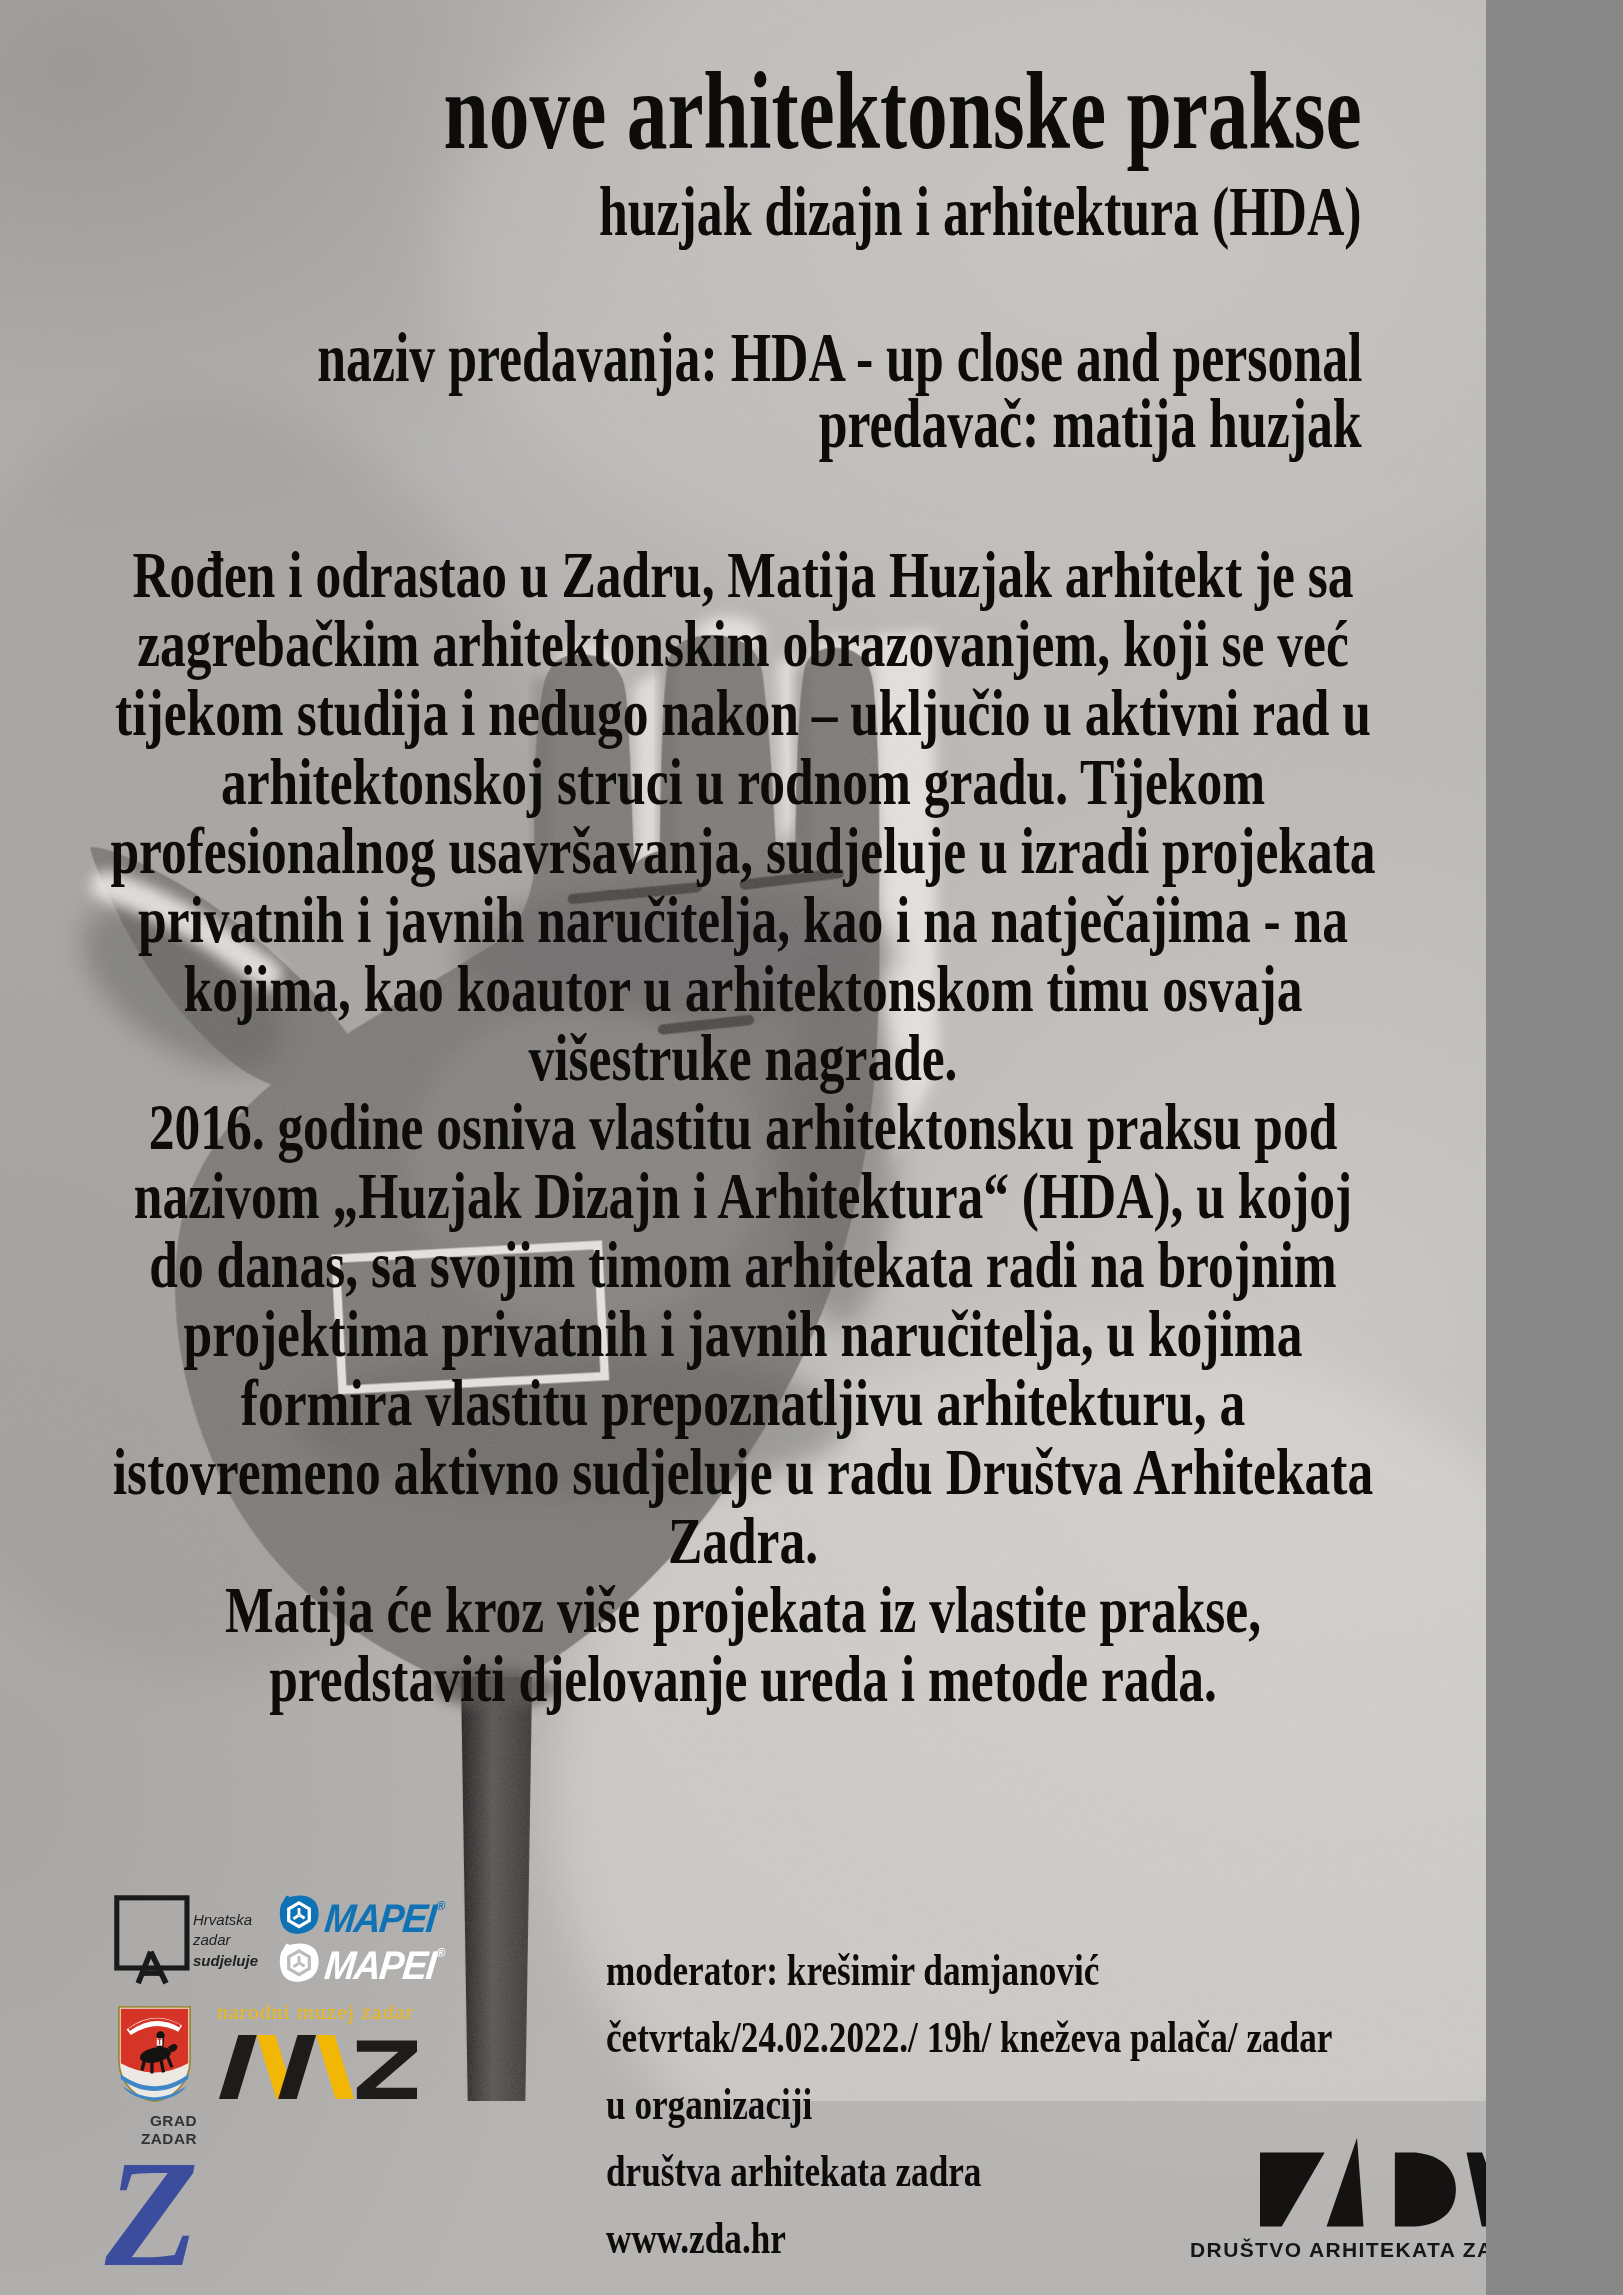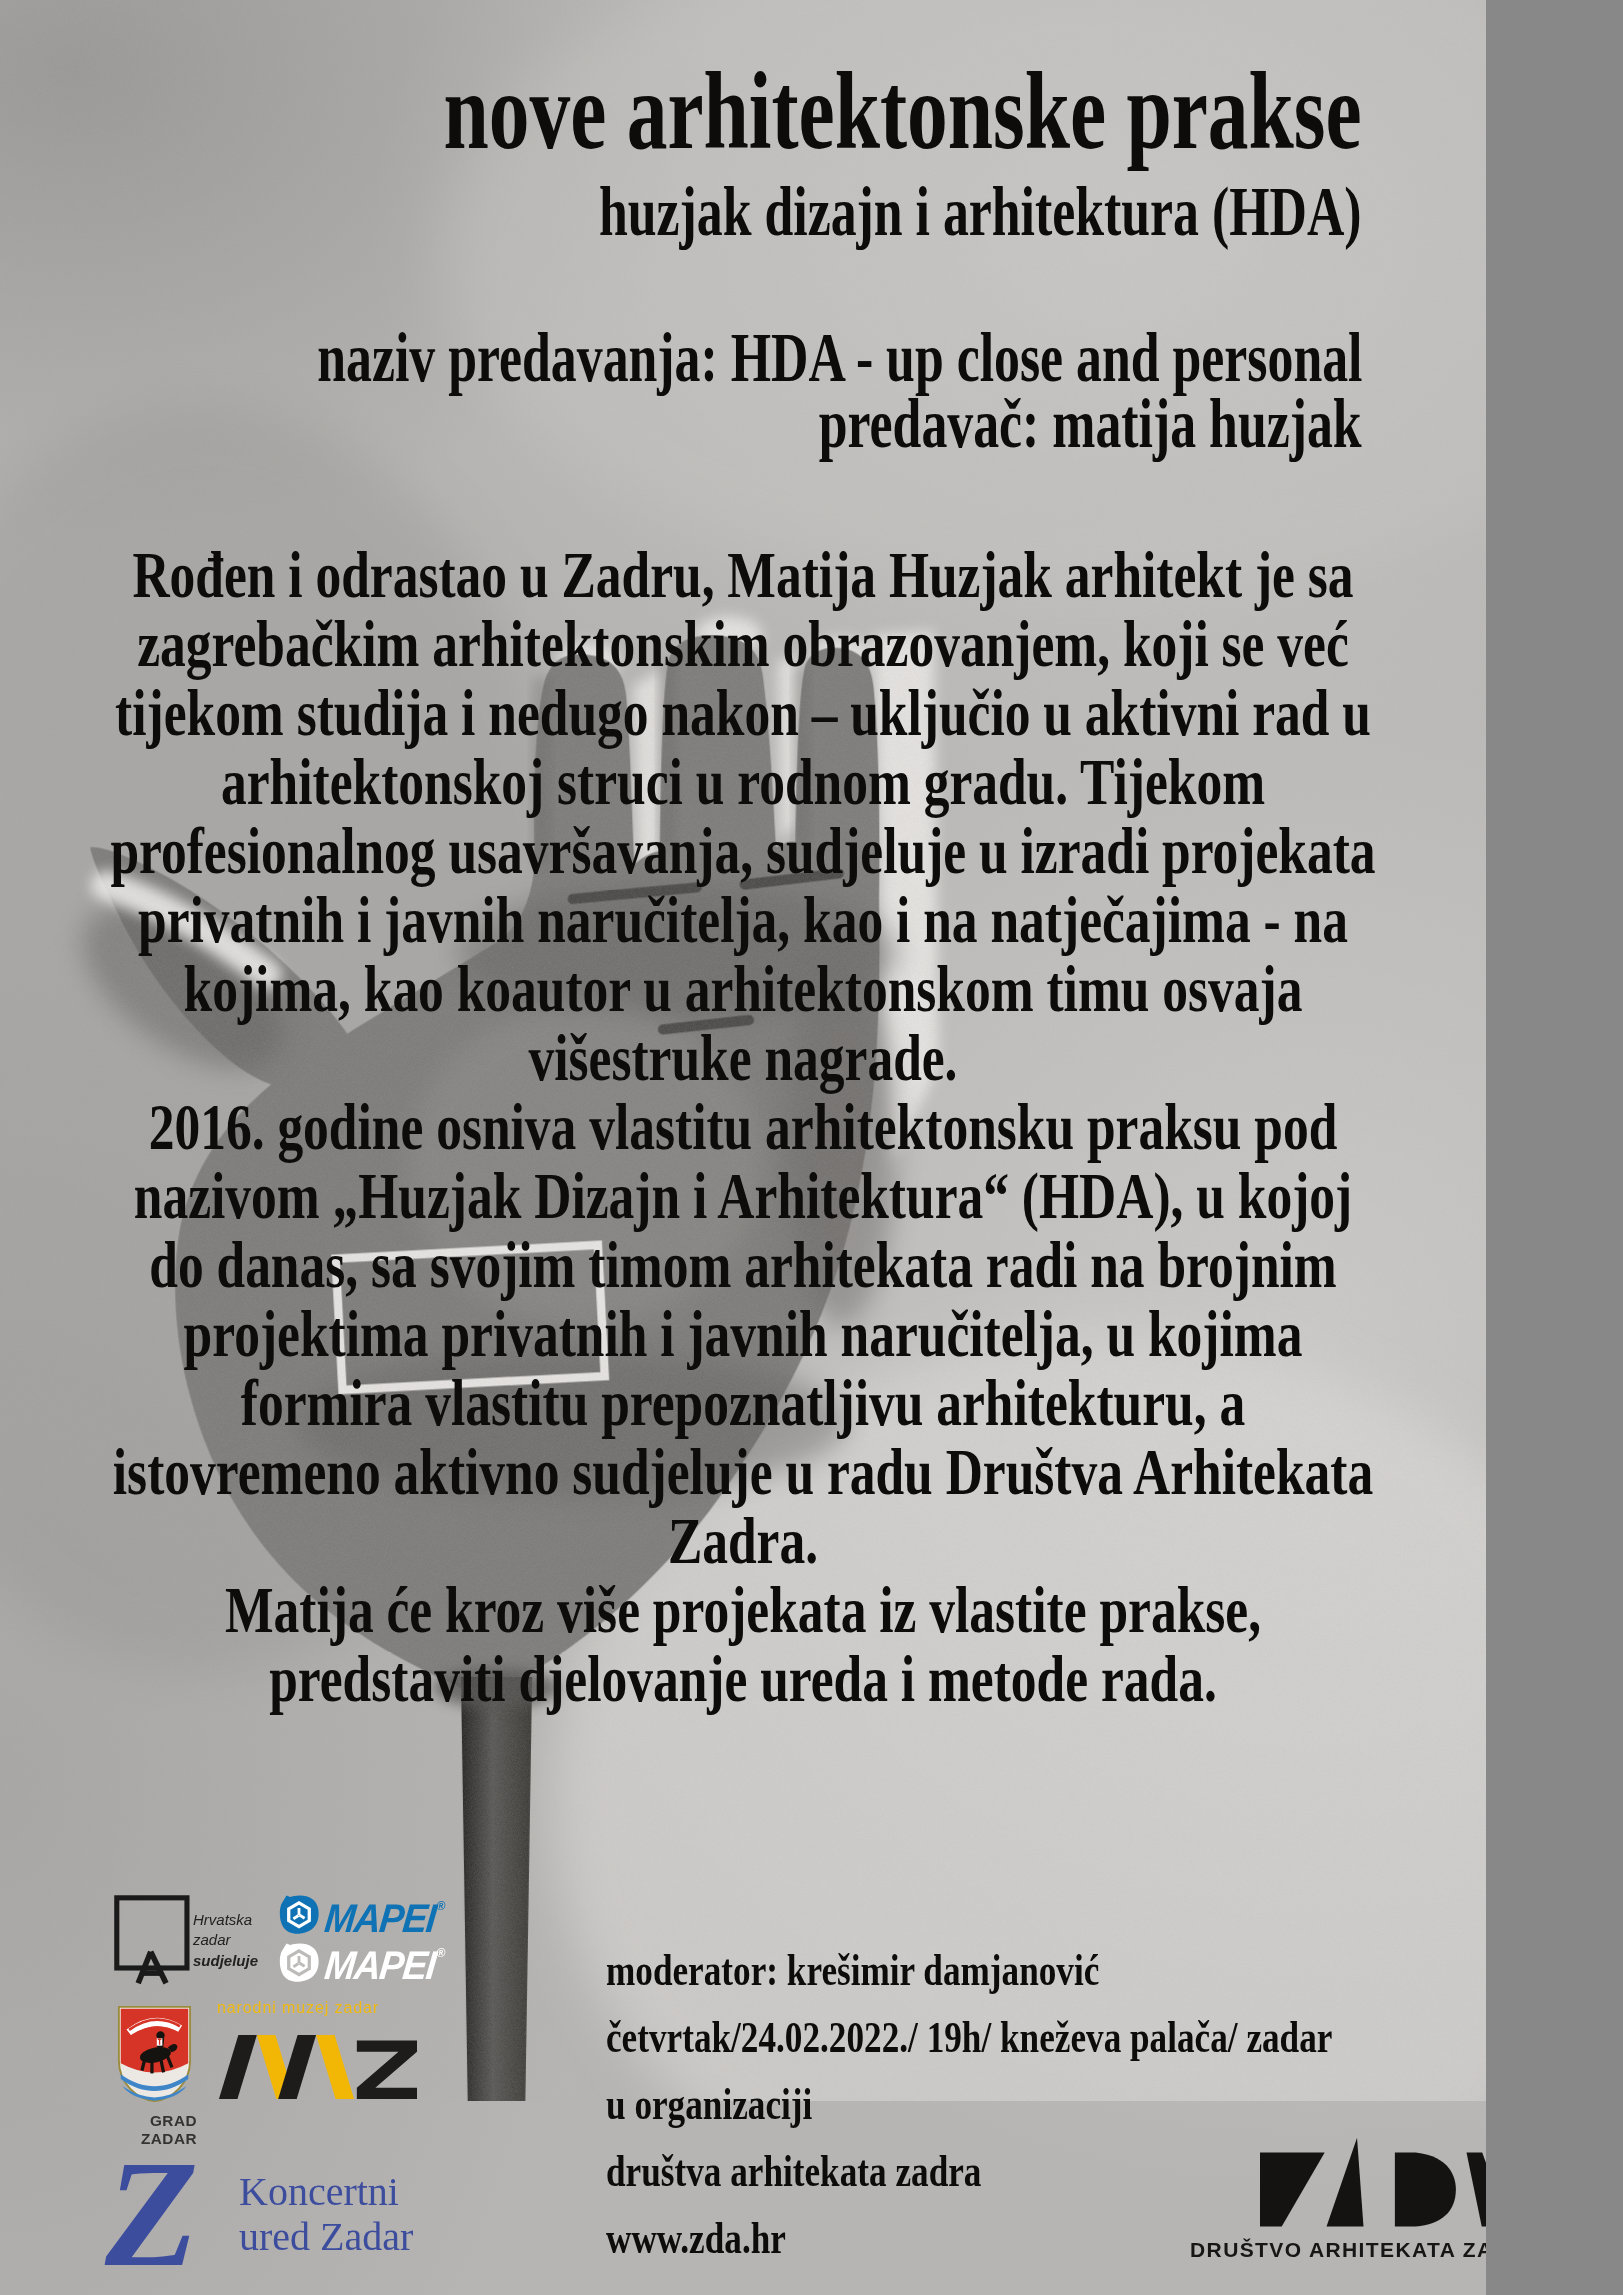--- a/index.html
+++ b/index.html
@@ -34,21 +34,21 @@
   }
   .logo{position:absolute;z-index:2;}
   .sans{font-family:"Liberation Sans",sans-serif;}
   .hka-text{left:193px;top:1910px;font-size:15px;line-height:20.4px;color:#222;white-space:nowrap;font-style:italic;}
   .hka-text .b{font-weight:700;}
   .mapei-word{font-style:italic;font-weight:700;font-size:37px;letter-spacing:-1.4px;
     transform:skewX(-6deg) scale(1,1.08);transform-origin:0 0;white-space:nowrap;line-height:1;}
   .mapei-blue-word{left:327px;top:1899px;color:#0e72b5;}
   .mapei-white-word{left:327px;top:1946px;color:#ffffff;}
   .mapei-word sup{font-size:12px;vertical-align:top;letter-spacing:0;}
-  .nmz-caption{left:217px;top:1999px;font-size:16px;color:#efb90f;letter-spacing:0.9px;white-space:nowrap;}
+  .nmz-caption{left:217px;top:1999px;font-size:22px;color:#efb90f;letter-spacing:0.9px;white-space:nowrap;font-family:Liberation Serif, serif;}
   .grad-label{left:111px;top:2112px;width:86px;text-align:right;font-weight:700;font-size:15.3px;color:#333;letter-spacing:0.5px;}
   .kz-mono{left:105px;top:2137px;font-size:153px;line-height:1;font-style:italic;font-weight:700;color:#3d4d9e;}
   .kz-text{left:239px;top:2169px;font-size:40px;line-height:45px;color:#3d4d9e;white-space:nowrap;}
   .zda-label{left:1190px;top:2238px;font-weight:700;font-size:21px;letter-spacing:1.4px;color:#161616;white-space:nowrap;}
 </style>
 </head>
 <body>
 
 <div class="poster">
 
@@ -238,24 +238,20 @@
       <rect x="74" y="118" width="7" height="30"></rect>
       <rect x="96" y="116" width="7" height="30" transform="rotate(-12 99 131)"></rect>
       <rect x="112" y="108" width="7" height="28" transform="rotate(-22 115 122)"></rect>
     </g>
     <rect x="88" y="72" width="12" height="16" fill="#ffffff"></rect>
     <path d="M90,74 h8 M94,72 v14" stroke="#d63426" stroke-width="3"></path>
   </svg>
   <div class="logo sans grad-label">GRAD ZADAR</div>
 
   <div class="logo kz-mono">Z</div>
-  <div class="logo kz-text">
-    <div>Koncertni</div>
-    <div>ured Zadar</div>
-  </div>
 
   <svg class="logo" style="left:1256px;top:2134px;" width="324" height="97" viewBox="0 0 700 210" fill="#141312">
     <polygon points="8,40 148,40 55,200 8,200"></polygon>
     <polygon points="218,8 232,200 152,200"></polygon>
     <path d="M300,40 L345,40 C420,48 432,95 432,120 C432,168 400,196 345,200 L300,200 Z"></path>
     <polygon points="455,40 489,40 520,125 520,200 488,200"></polygon>
     <polygon points="520,125 553,40 585,40 535,200 520,200"></polygon>
     <polygon points="612,86 662,200 560,200"></polygon>
     <polygon points="645,8 680,8 700,200 662,200"></polygon>
   </svg>

